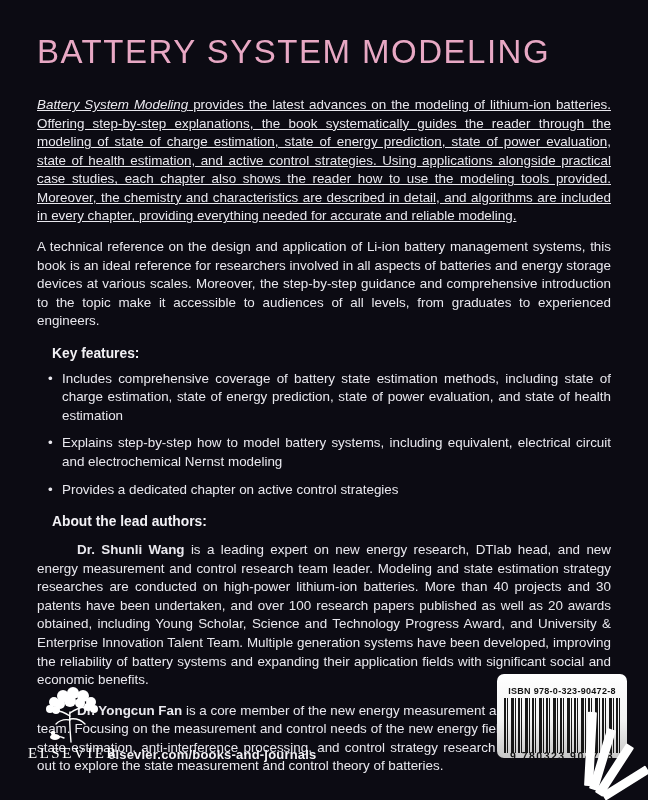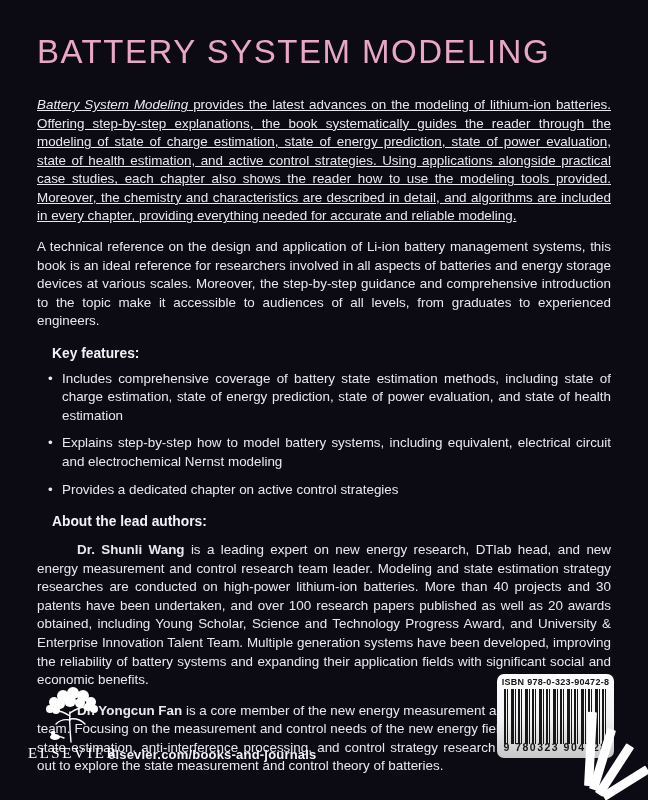--- a/index.html
+++ b/index.html
@@ -84,25 +84,25 @@
   }
   .site-url{
     position:absolute;left:108px;top:747px;
     font-size:13px;font-weight:600;
     letter-spacing:0.2px;
     color:#f2f1f5;
   }
   
   .barcode{
     position:absolute;left:497px;top:674px;
-    width:117px;height:84px;
+    width:130px;height:84px;
     background:linear-gradient(180deg,#ffffff 0%,#f2f2f2 55%,#c7c7c7 100%);
     border-radius:7px;
     box-sizing:border-box;
-    padding-top:3px;
+    padding-top:12px;
     z-index:2;
   }
   .isbn-label{
     font-size:9px;font-weight:bold;color:#131313;
     text-align:center;letter-spacing:0.3px;
     white-space:nowrap;
   }
   .bars{
     margin:2px 7px 0 7px;
     height:55px;

